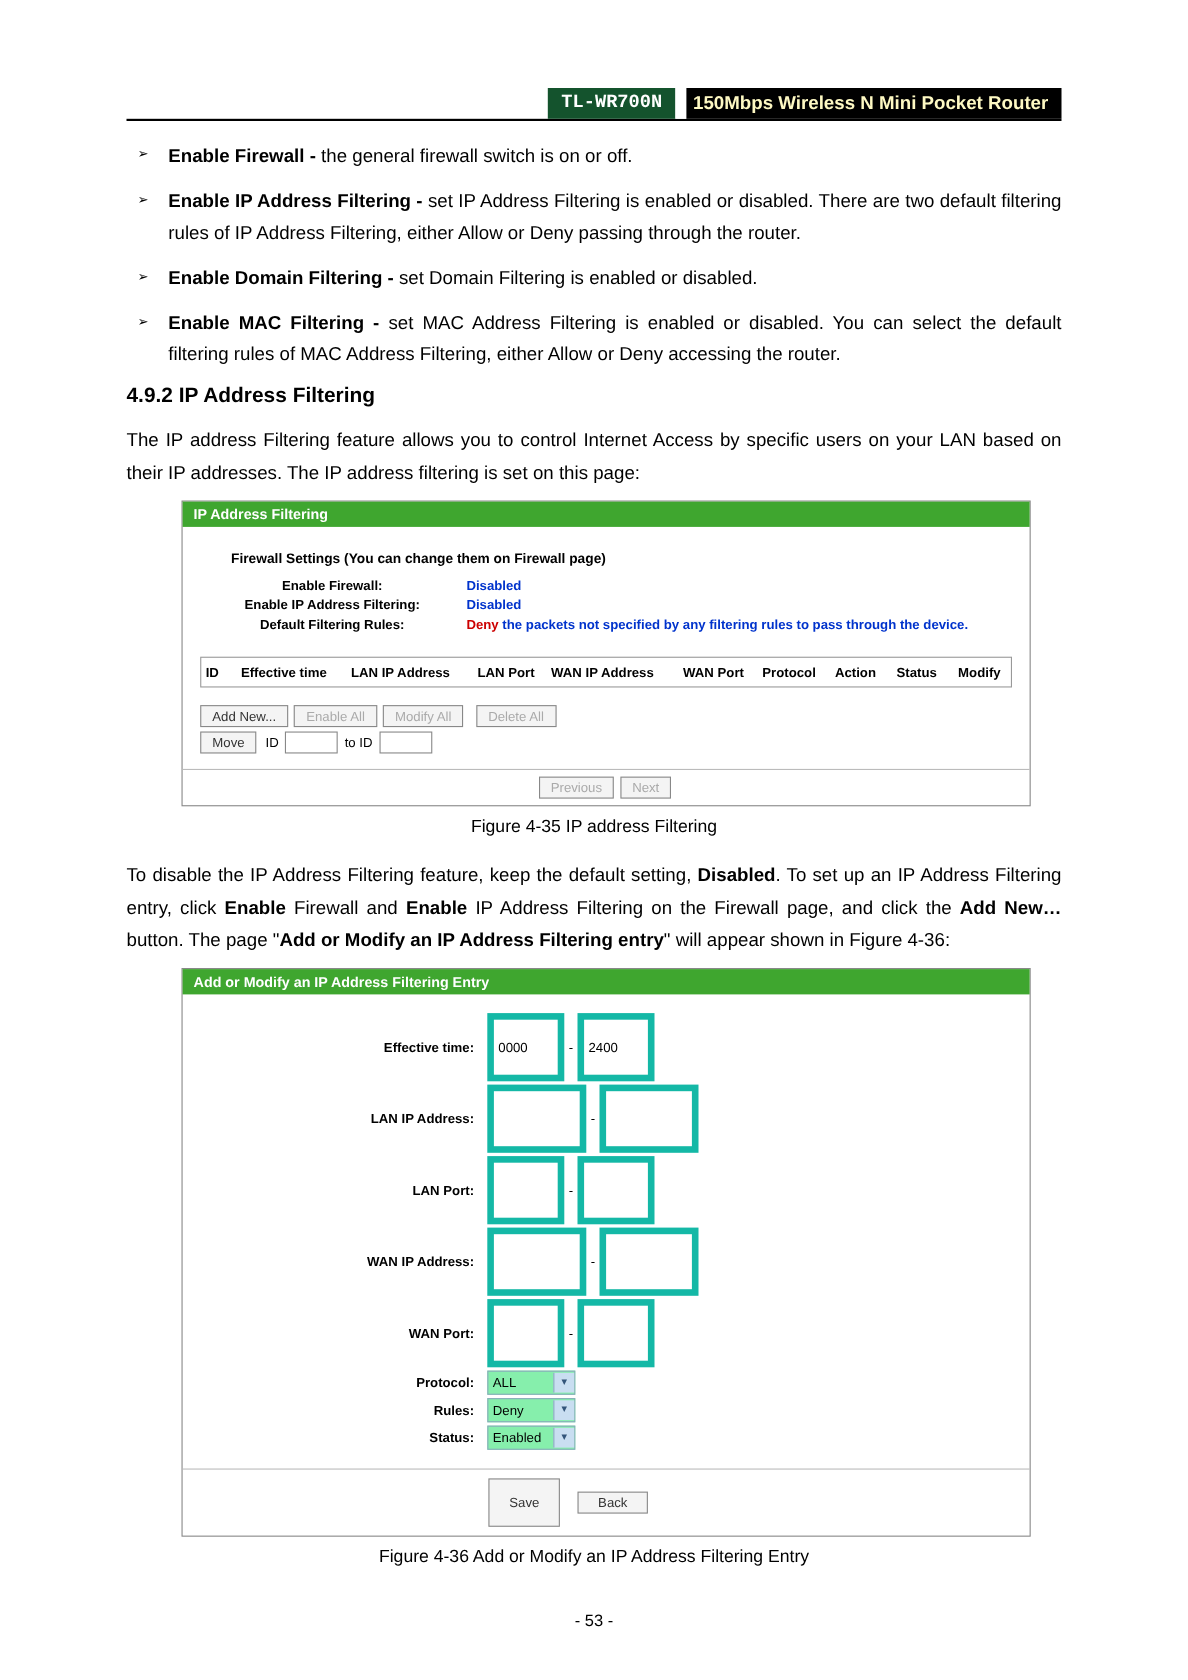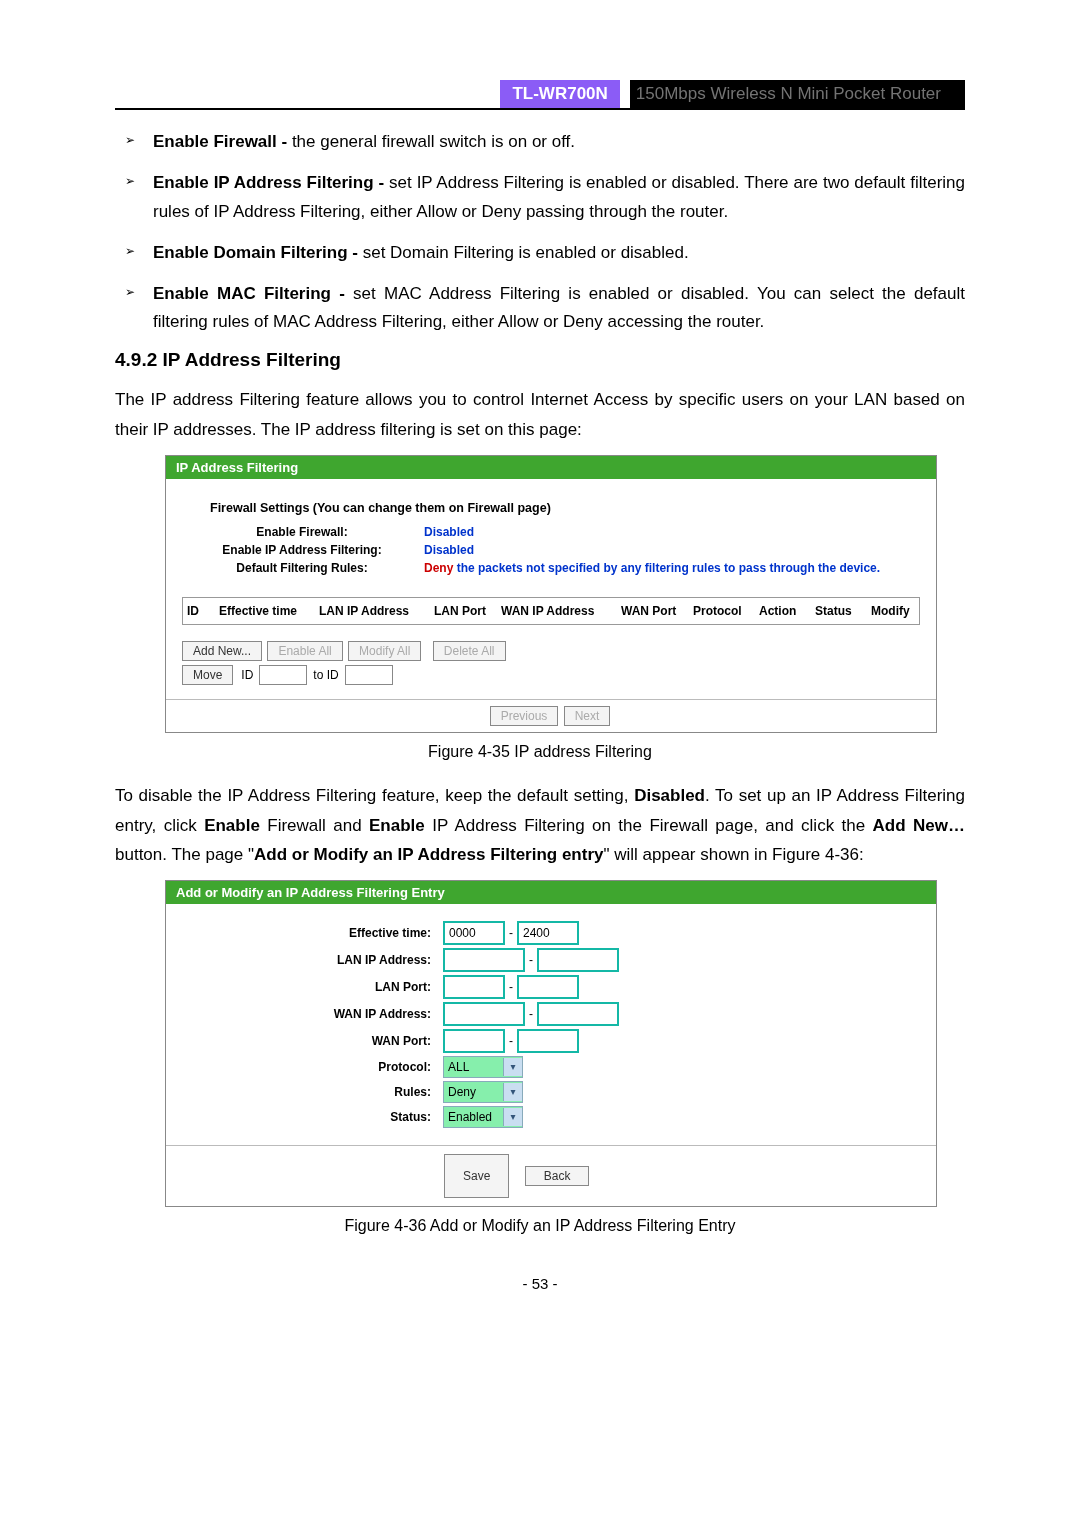--- a/index.html
+++ b/index.html
@@ -16,31 +16,32 @@
     box-sizing: border-box;
   }
   .header-line {
     display: flex;
     justify-content: flex-end;
     align-items: stretch;
     border-bottom: 2px solid #000;
     margin-bottom: 18px;
   }
   .header-left {
-    background: #8b5cf6;
+    background: #14532d;
     color: #fff;
     padding: 4px 12px;
     font-weight: bold;
     font-size: 17px;
+    font-family: Liberation Mono, monospace;
   }
   .header-right {
     background: #000;
-    color: #737373;
-    padding: 4px 24px 4px 6px;
-    font-weight: normal;
+    color: #fef9c3;
+    padding: 4px 12px 4px 6px;
+    font-weight: bold;
     font-size: 17px;
   }
   .header-gap {
     width: 10px;
     background: #fff;
   }
   .bullets {
     margin: 0 0 10px 0;
     padding: 0 0 0 38px;
   }
@@ -157,22 +158,22 @@
     margin: 3px 0;
   }
   .form-label {
     width: 265px;
     text-align: right;
     font-weight: bold;
     font-size: 12px;
     padding-right: 12px;
   }
   .input-box {
-    border: 2px solid #14b8a6; width: 70px; height: 18px;
-    font-size: 12px; padding: 1px 4px;
+    border: 6px solid #14b8a6; width: 70px; height: 18px;
+    font-size: 12px; padding: 16px 4px;
   }
   .input-box.wide { width: 50px; }
   .dash { margin: 0 4px; font-size: 12px; }
   .select-box {
     border: 1px solid #8ab;
     width: 78px;
     height: 20px;
     display: inline-flex;
     align-items: center;
     font-size: 12px;

